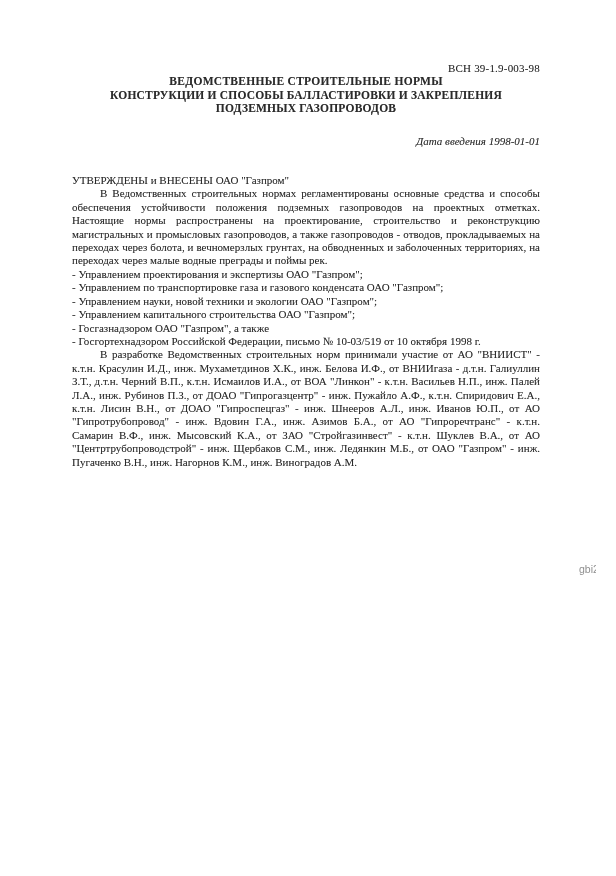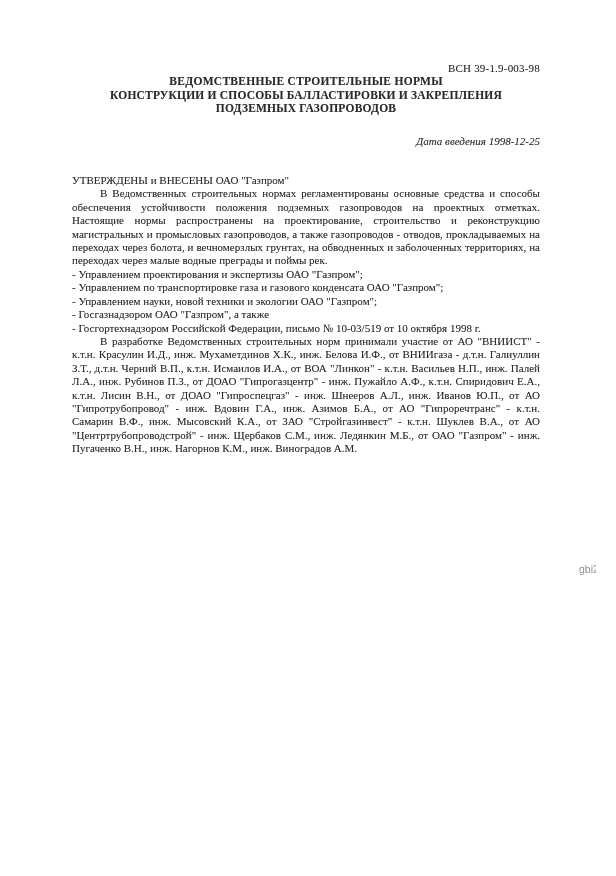--- a/index.html
+++ b/index.html
@@ -62,31 +62,32 @@
 
 <div class="page">
   <div class="content">
 
     <div class="doc-number">ВСН 39-1.9-003-98</div>
 
     <h2 class="doc-type">ВЕДОМСТВЕННЫЕ СТРОИТЕЛЬНЫЕ НОРМЫ</h2>
 
     <h1 class="doc-title">КОНСТРУКЦИИ И СПОСОБЫ БАЛЛАСТИРОВКИ И ЗАКРЕПЛЕНИЯ ПОДЗЕМНЫХ ГАЗОПРОВОДОВ</h1>
 
-    <div class="intro-date">Дата введения 1998-12-25</div>
+    <div class="intro-date">Дата введения 1998-01-01</div>
 
     <p class="front-line first">УТВЕРЖДЕНЫ и ВНЕСЕНЫ ОАО "Газпром"</p>
 
 
     <p class="body-par par-1">В Ведомственных строительных нормах регламентированы основные средства и способы обеспечения устойчивости положения подземных газопроводов на проектных отметках. Настоящие нормы распространены на проектирование, строительство и реконструкцию магистральных и промысловых газопроводов, а также газопроводов - отводов, прокладываемых на переходах через болота, и вечномерзлых грунтах, на обводненных и заболоченных территориях, на переходах через малые водные преграды и поймы рек.</p>
 
 
     <p class="list-item">- Управлением проектирования и экспертизы ОАО "Газпром";</p>
     <p class="list-item">- Управлением по транспортировке газа и газового конденсата ОАО "Газпром";</p>
     <p class="list-item">- Управлением науки, новой техники и экологии ОАО "Газпром";</p>
+    <p class="list-item">- Управлением капитального строительства ОАО "Газпром";</p>
     <p class="list-item">- Госгазнадзором ОАО "Газпром", а также</p>
     <p class="list-item">- Госгортехнадзором Российской Федерации, письмо № 10-03/519 от 10 октября 1998 г.</p>
 
     <p class="body-par par-3">В разработке Ведомственных строительных норм принимали участие от АО "ВНИИСТ" - к.т.н. Красулин И.Д., инж. Мухаметдинов Х.К., инж. Белова И.Ф., от ВНИИгаза - д.т.н. Галиуллин З.Т., д.т.н. Черний В.П., к.т.н. Исмаилов И.А., от ВОА "Линкон" - к.т.н. Васильев Н.П., инж. Палей Л.А., инж. Рубинов П.З., от ДОАО "Гипрогазцентр" - инж. Пужайло А.Ф., к.т.н. Спиридович Е.А., к.т.н. Лисин В.Н., от ДОАО "Гипроспецгаз" - инж. Шнееров А.Л., инж. Иванов Ю.П., от АО "Гипротрубопровод" - инж. Вдовин Г.А., инж. Азимов Б.А., от АО "Гипроречтранс" - к.т.н. Самарин В.Ф., инж. Мысовский К.А., от ЗАО "Стройгазинвест" - к.т.н. Шуклев В.А., от АО "Центртрубопроводстрой" - инж. Щербаков С.М., инж. Ледянкин М.Б., от ОАО "Газпром" - инж. Пугаченко В.Н., инж. Нагорнов К.М., инж. Виноградов А.М.</p>
 
 
   </div>
 
   <div class="watermark">gbi22.ru</div>
 </div>

